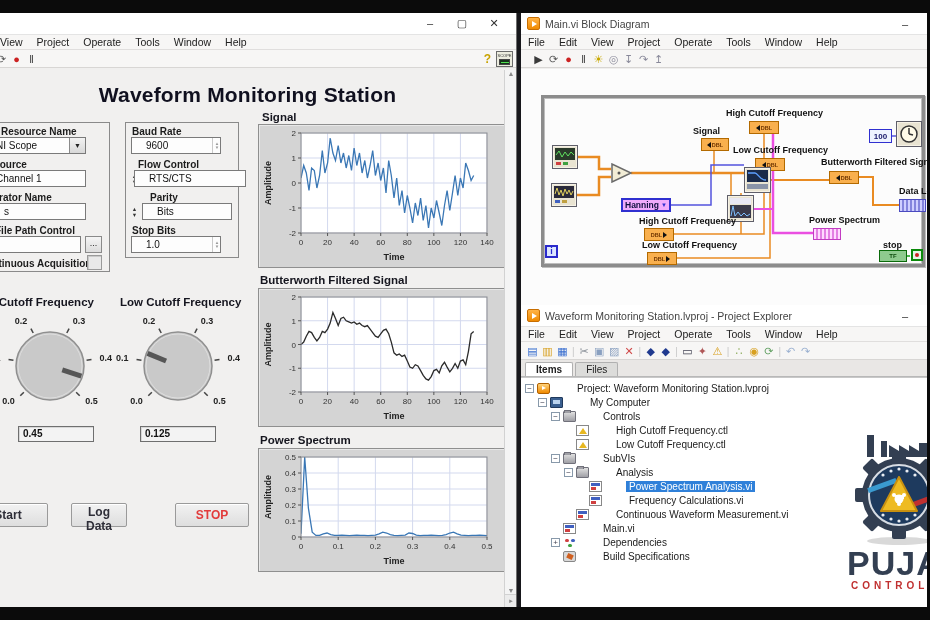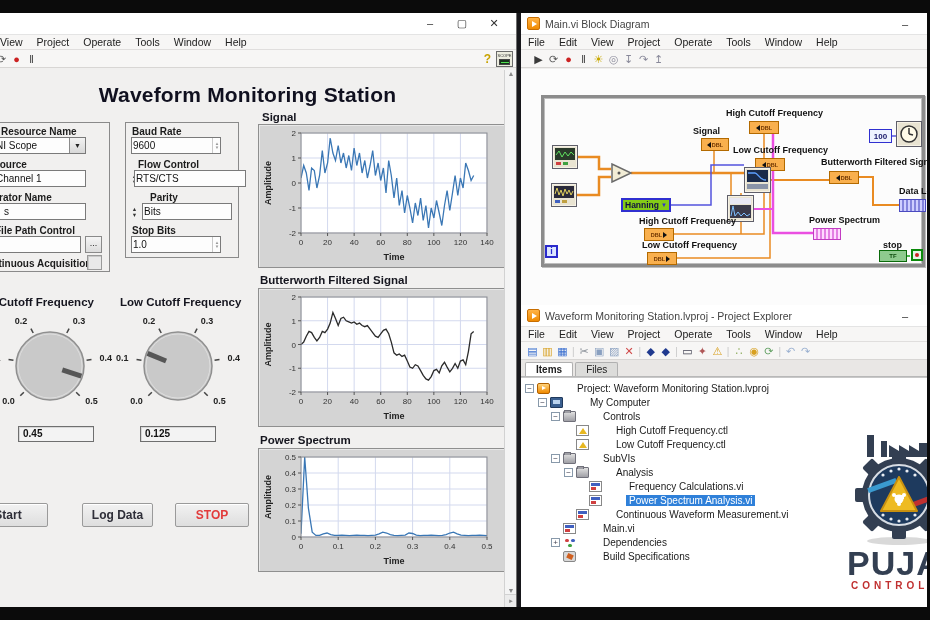--- a/index.html
+++ b/index.html
@@ -24,21 +24,21 @@
   .sep{color:#c8c8c8;font-size:10px;padding:0 2px;}
   
   #fp-window{left:0;top:0;width:517px;height:594px;border-right:1px solid #6f6f6f;}
   #fp-panel{position:absolute;left:0;top:57px;width:517px;height:537px;background:#f1f0ef;overflow:hidden;}
   .fp-title{position:absolute;left:40px;top:13px;width:415px;text-align:center;font-size:21px;font-weight:800;
     color:#10101f;letter-spacing:.2px;}
   .grp{position:absolute;border:1.5px solid #8a8a8a;background:transparent;}
   .flabel{position:absolute;font-size:10px;font-weight:600;color:#1c1c1c;white-space:nowrap;}
   .ffield{position:absolute;height:17px;background:#fdfdfd;border:1px solid #7a7a7a;font-size:10px;color:#111;
     line-height:15px;white-space:nowrap;overflow:hidden;}
-  .ffield .fv{padding-left:1px;display:inline-block;}
+  .ffield .fv{padding-left:14px;display:inline-block;}
   .ddbtn{position:absolute;right:0;top:0;bottom:0;width:16px;background:linear-gradient(#f2f2f2,#d8d8d8);
     border-left:1px solid #8a8a8a;text-align:center;font-size:7px;line-height:15px;color:#222;}
   .spin{position:absolute;right:-1px;top:0;bottom:0;width:9px;border-left:1px solid #c9c9c9;display:flex;
     flex-direction:column;align-items:center;justify-content:center;font-size:4.5px;color:#9a9a9a;line-height:4px;}
   .updn{position:absolute;width:9px;height:17px;display:flex;flex-direction:column;align-items:center;
     justify-content:center;font-size:5.5px;color:#333;line-height:6px;}
   .chk{position:absolute;width:15px;height:15px;background:#e9e9e9;border:1px solid #9a9a9a;
     box-shadow:inset 1px 1px 0 #c9c9c9;}
   .browse{position:absolute;width:17px;height:17px;background:linear-gradient(#f5f5f5,#dcdcdc);
     border:1px solid #8a8a8a;text-align:center;font-size:9px;line-height:13px;color:#222;}
@@ -70,21 +70,21 @@
     box-shadow:inset 0 0 0 1px #bdbdbd, 1px 1px 0 #bdbdbd;}
   .bd-label{position:absolute;font-size:9px;font-weight:600;color:#101010;white-space:nowrap;}
   .term{position:absolute;display:flex;align-items:center;justify-content:center;font-size:5.5px;font-weight:700;}
   .t-dbl{background:#f9b04e;border:1.5px solid #b36a00;color:#6e3400;}
   .t-dbl .arr-l{width:0;height:0;border-right:4px solid #111;border-top:3px solid transparent;border-bottom:3px solid transparent;margin-right:1px;}
   .t-dbl .arr-r{width:0;height:0;border-left:4px solid #111;border-top:3px solid transparent;border-bottom:3px solid transparent;margin-left:1px;}
   .t-ddt{background:repeating-linear-gradient(90deg,#cfcfff 0 2px,#8585dd 2px 4px);border:1.5px solid #4a4ac0;}
   .t-pink{background:repeating-linear-gradient(90deg,#ffd9ff 0 2px,#e37fe3 2px 4px);border:1.5px solid #c23cc2;}
   .t-tf{background:#8ecb8e;border:1.5px solid #0a6a0a;color:#0a4a0a;font-size:6px;}
   .t-num{background:#eef3ff;border:1.5px solid #3030d0;color:#16166a;font-size:8px;font-weight:700;}
-  .enum{position:absolute;background:#84cc16;border:2px solid #3030d0;display:flex;align-items:center;
+  .enum{position:absolute;background:#f0abfc;border:2px solid #3030d0;display:flex;align-items:center;
     font-size:8.5px;color:#101040;padding:0 2px;font-weight:600;}
   .enum .dd{margin-left:auto;font-size:6px;color:#3030d0;}
   .icon-node{position:absolute;background:#e9e4d2;border:1px solid #5f5f6a;box-shadow:inset 0 0 0 1px #f6f2e6;}
   .iter{position:absolute;width:13px;height:13px;background:#dce6ff;border:2px solid #2a2acc;color:#2a2acc;
     font-size:9px;font-weight:800;text-align:center;line-height:9px;}
   .cond{position:absolute;width:12px;height:12px;background:#e8f5e8;border:2px solid #0a8a0a;}
   .cond::after{content:"";position:absolute;left:2px;top:2px;width:4px;height:4px;border-radius:50%;background:#cc2222;}
   
   #pe-window{left:521px;top:292px;width:406px;height:302px;}
   .tabsrow{height:17px;background:#e9e7e5;display:flex;align-items:flex-end;padding-left:4px;border-bottom:1px solid #b8b8b8;}
@@ -236,21 +236,21 @@
             <line x1="106.54446860202009" y1="50.21192479351146" x2="111.48291030499578" y2="49.429752468310305" stroke="#444" stroke-width="1.5"></line>
             <text x="119.38441702975689" y="51.178276747988455" font-size="9" font-weight="700" fill="#222" text-anchor="start">0.4</text>
             <line x1="96.16295090390226" y1="82.16295090390226" x2="99.698484809835" y2="85.698484809835" stroke="#444" stroke-width="1.5"></line>
             <text x="105.35533905932738" y="94.35533905932738" font-size="9" font-weight="700" fill="#222" text-anchor="start">0.5</text>
             <line x1="58.06347643995417" y1="51.055730053843035" x2="39.530453017777766" y2="43.379100400599334" stroke="#565656" stroke-width="5"></line>
           </svg>
         <div class="knob-value" style="left:32px;top:130px"><span>0.125</span></div>
       </div>
 
       <button class="fp-btn" style="left:-32px;top:433px;width:80px">Start</button>
-      <button class="fp-btn" style="left:82px;top:433px;width:71px">Log Data</button>
+      <button class="fp-btn" style="left:71px;top:433px;width:56px">Log Data</button>
       <button class="fp-btn red" style="left:175px;top:433px;width:74px">STOP</button>
 
       <div class="chart-label" style="left:262px;top:41px">Signal</div>
       <div class="chart-frame" id="chart-signal" style="left:258px;top:54px;width:248px;height:144px"><svg width="244" height="140">
             <rect x="42" y="8" width="186" height="100" fill="#ffffff"></rect>
             <line x1="42" y1="8" x2="42" y2="108" stroke="#d3d9ee" stroke-width="1"></line>
             <line x1="68.57142857142857" y1="8" x2="68.57142857142857" y2="108" stroke="#d3d9ee" stroke-width="1"></line>
             <line x1="95.14285714285714" y1="8" x2="95.14285714285714" y2="108" stroke="#d3d9ee" stroke-width="1"></line>
             <line x1="121.71428571428571" y1="8" x2="121.71428571428571" y2="108" stroke="#d3d9ee" stroke-width="1"></line>
             <line x1="148.28571428571428" y1="8" x2="148.28571428571428" y2="108" stroke="#d3d9ee" stroke-width="1"></line>
@@ -610,27 +610,27 @@
         <div class="tree-row">
           <span style="width: 43px; flex: 0 0 auto;"></span>
           <span class="exp">−</span>
           <span class="ti ti-folder"></span>
           <span class="tlabel">Analysis</span>
         </div>
         <div class="tree-row">
           <span style="width: 56px; flex: 0 0 auto;"></span>
           <span style="width: 12px; flex: 0 0 auto;"></span>
           <span class="ti ti-vi"></span>
-          <span class="tlabel">Frequency Calculations.vi</span>
+          <span class="tlabel selected">Power Spectrum Analysis.vi</span>
         </div>
         <div class="tree-row">
           <span style="width: 56px; flex: 0 0 auto;"></span>
           <span style="width: 12px; flex: 0 0 auto;"></span>
           <span class="ti ti-vi"></span>
-          <span class="tlabel selected">Power Spectrum Analysis.vi</span>
+          <span class="tlabel">Frequency Calculations.vi</span>
         </div>
         <div class="tree-row">
           <span style="width: 43px; flex: 0 0 auto;"></span>
           <span style="width: 12px; flex: 0 0 auto;"></span>
           <span class="ti ti-vi"></span>
           <span class="tlabel">Continuous Waveform Measurement.vi</span>
         </div>
         <div class="tree-row">
           <span style="width: 30px; flex: 0 0 auto;"></span>
           <span style="width: 12px; flex: 0 0 auto;"></span>

